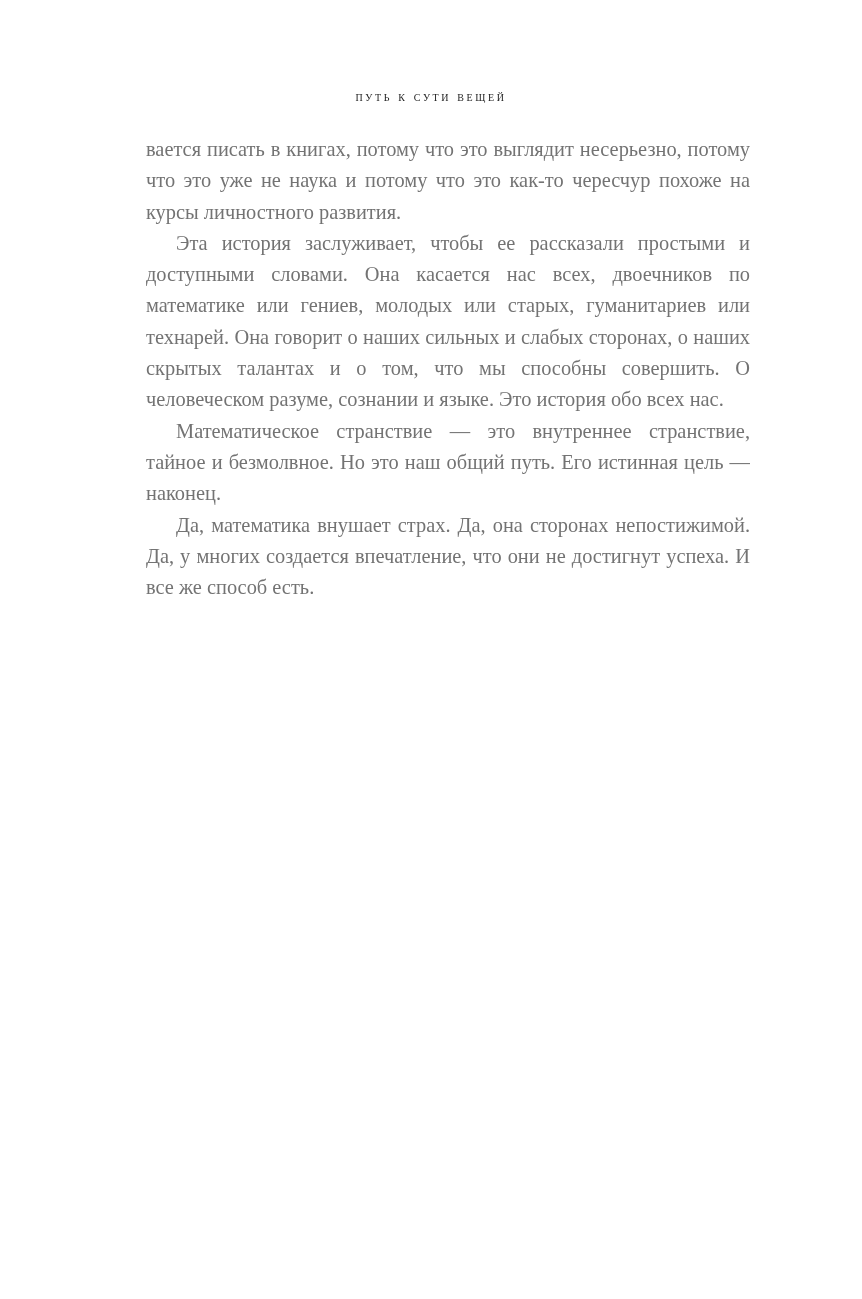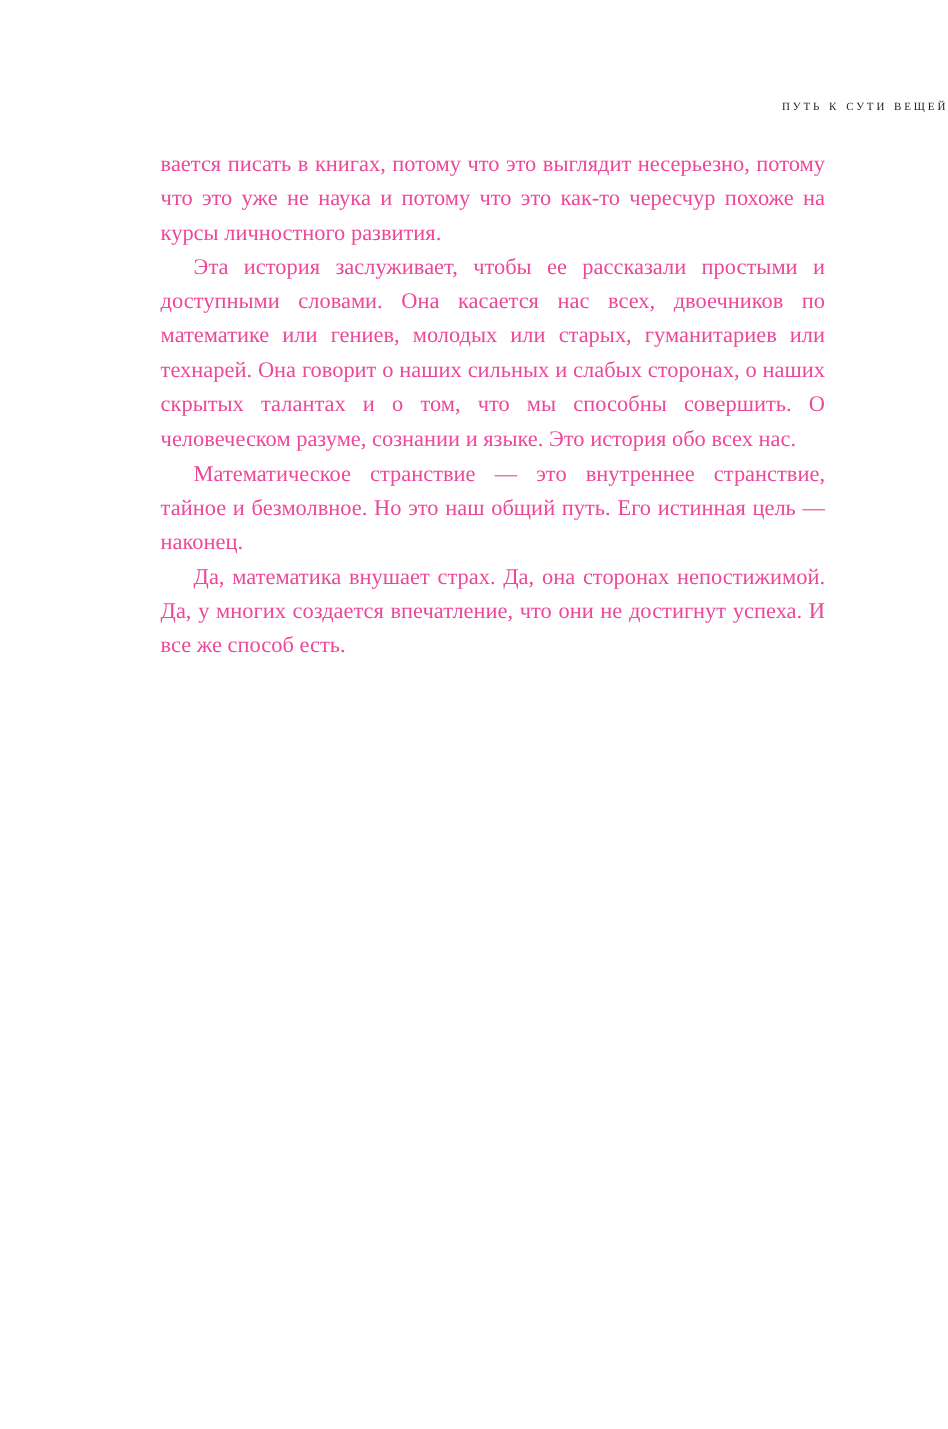--- a/index.html
+++ b/index.html
@@ -21,21 +21,21 @@
     top: 0;
     width: 862px;
     height: 1299px;
     background: #ffffff;
   }
   .running-head {
     position: absolute;
     left: 0;
     top: 88px;
     width: 862px;
-    text-align: right;
+    text-align: center;
     font-family: "Liberation Serif", "DejaVu Serif", serif;
     font-size: 14.5px;
     letter-spacing: 2.6px;
     font-variant: small-caps;
     text-transform: lowercase;
     color: #1d1d1d;
     white-space: nowrap;
   }
   .running-head::first-letter {
     font-size: 14.5px;
@@ -46,21 +46,21 @@
     top: 134px;
     width: 604px;
   }
   p.para {
     margin: 0;
     font-size: 20.4px;
     line-height: 31.3px;
     text-align: justify;
     text-justify: inter-word;
     hyphens: manual;
-    color: #ec4899;
+    color: #737373;
   }
   p.para.indent {
     text-indent: 30px;
   }
 </style>
 </head>
 <body>
 
 <div class="page">
 

